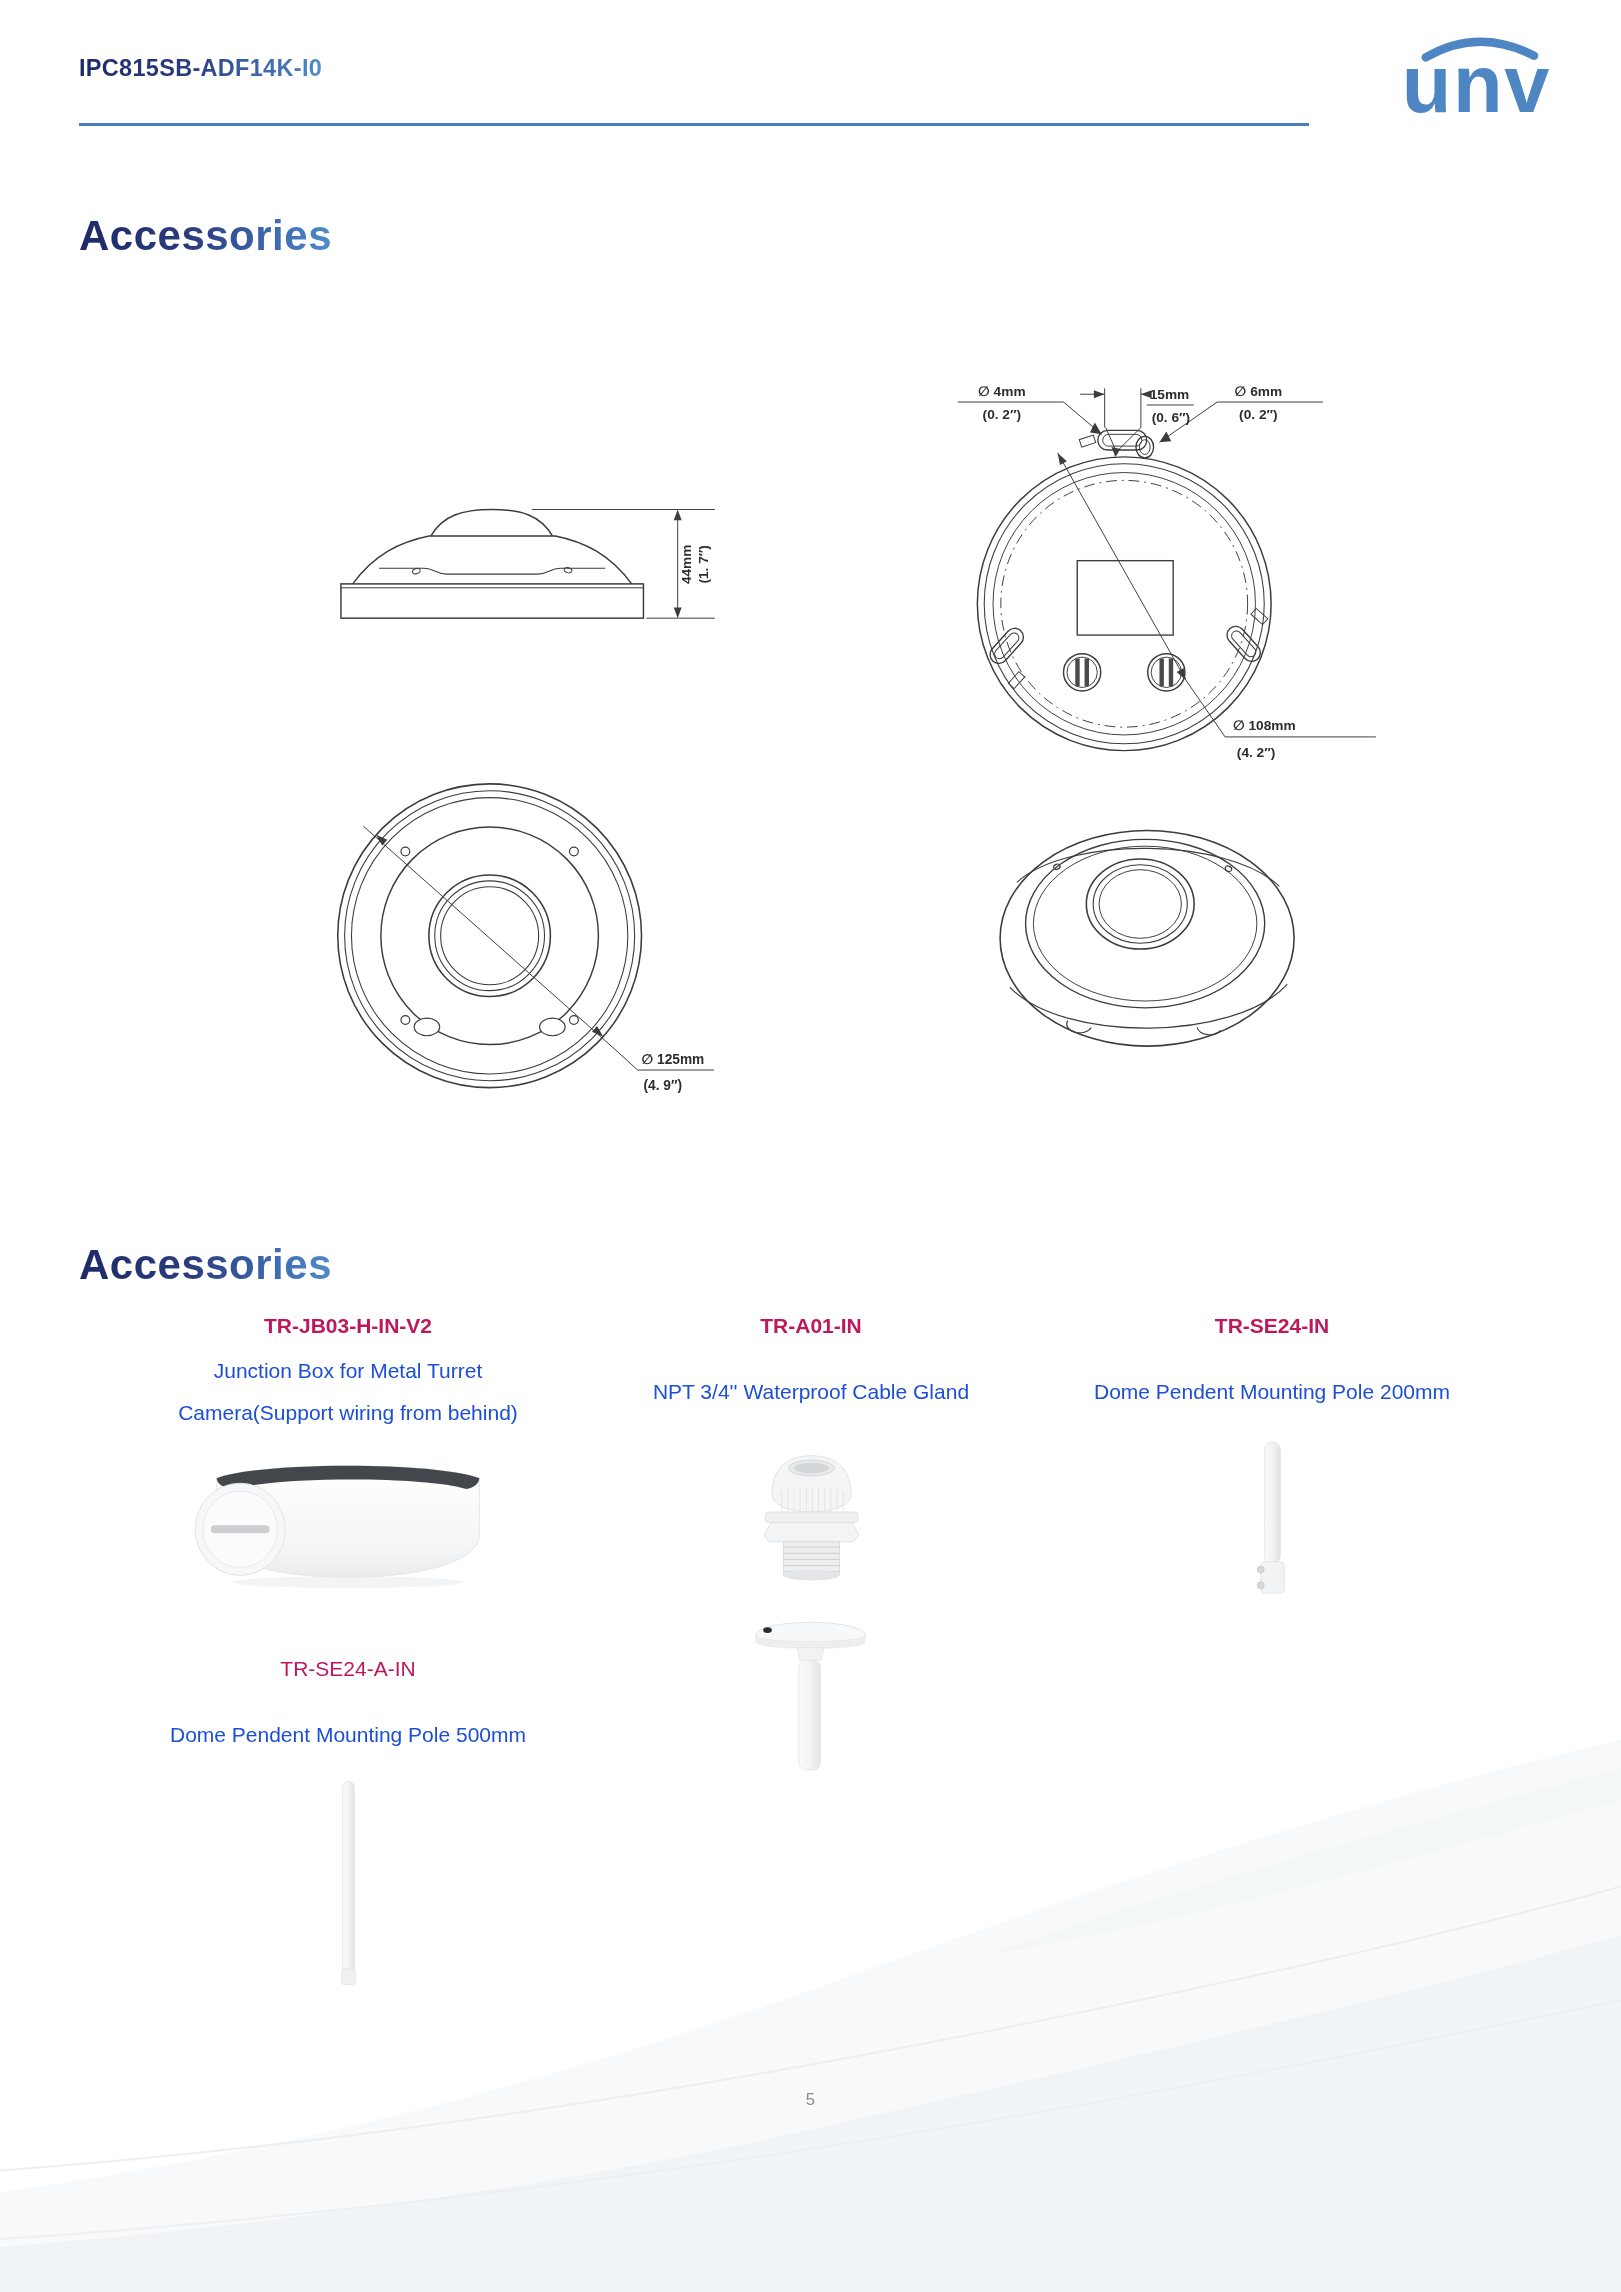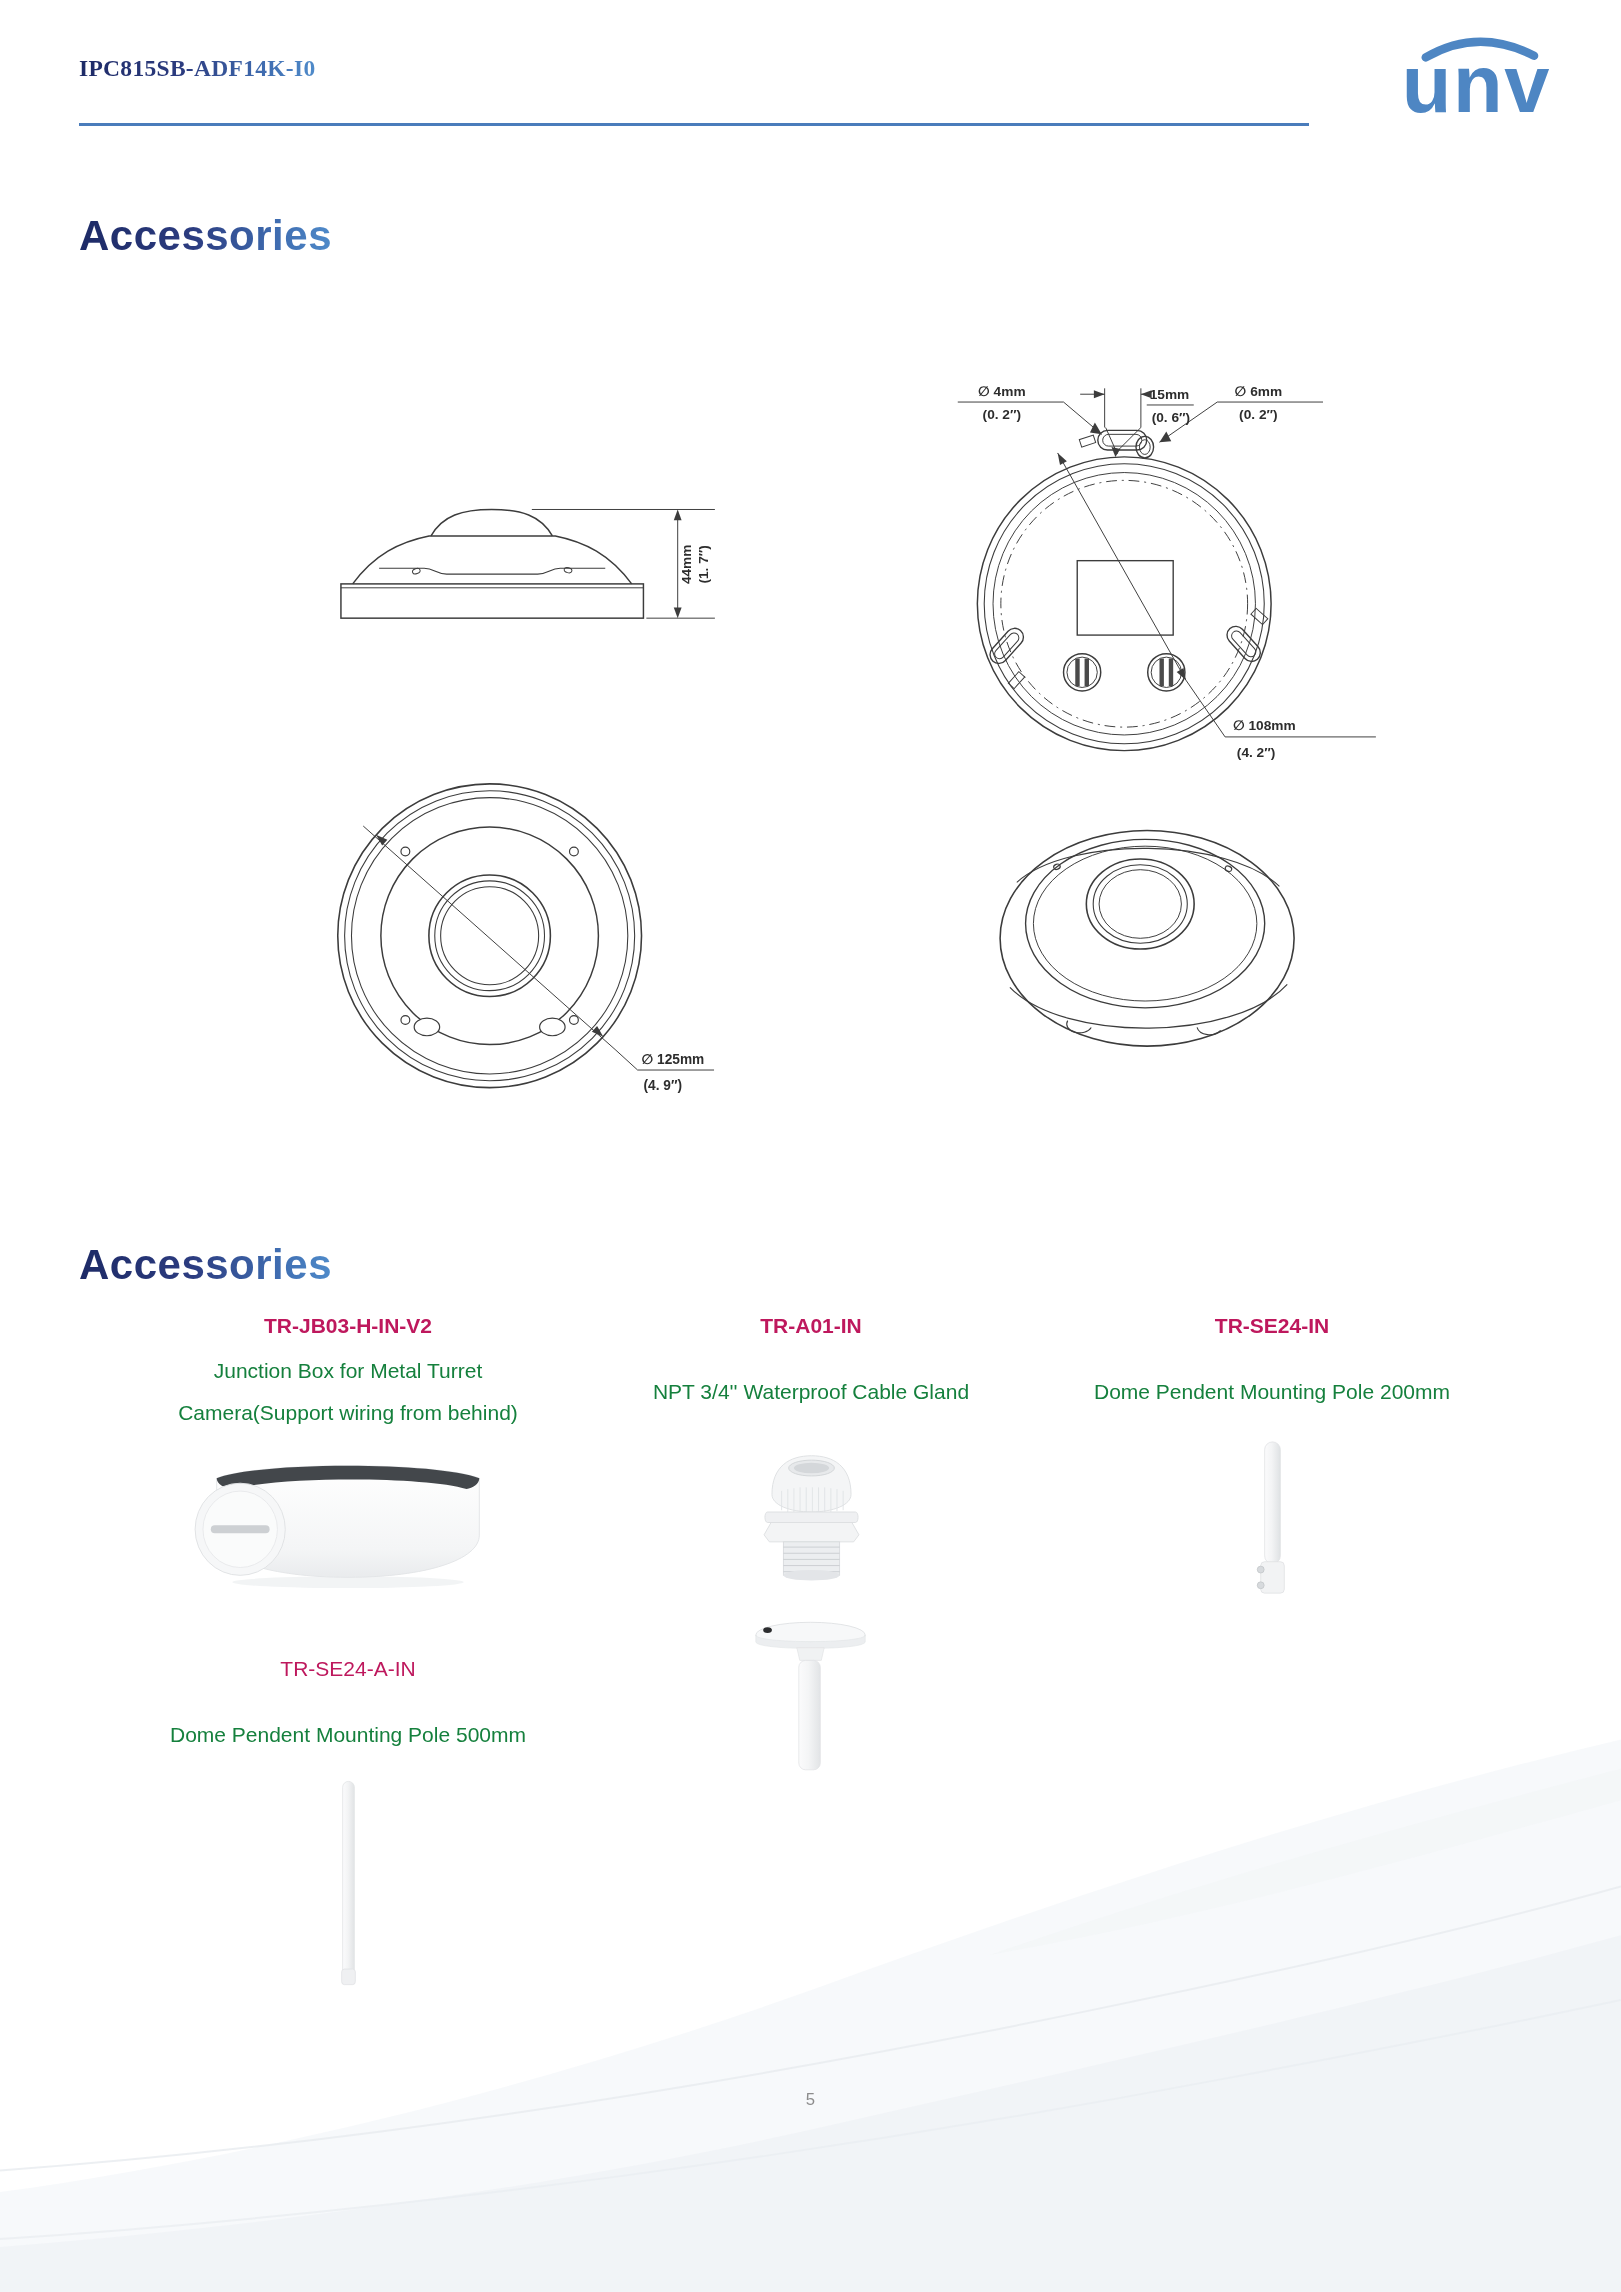--- a/index.html
+++ b/index.html
@@ -1,39 +1,39 @@
 <!DOCTYPE html>
 <html><head>
 <meta charset="utf-8">
 <style>
   html,body{margin:0;padding:0;background:#ffffff;}
   .page{position:relative;width:1621px;height:2293px;background:#ffffff;overflow:hidden;
         font-family:"Liberation Sans","DejaVu Sans",sans-serif;color:#1c1c1c;}
   
-  .model{position:absolute;left:79px;top:55px;font-size:23.5px;font-weight:700;letter-spacing:0.3px;color:#232e69;font-family:Liberation Serif, serif;}
+  .model{position:absolute;left:79px;top:55px;font-size:23.5px;font-weight:700;letter-spacing:0.3px;color:#232e69;}
   .grad-text{color:#232e69;}
   @supports (-webkit-background-clip:text){
     .grad-text{background:linear-gradient(90deg,#1d2a66 0%,#2c3c80 45%,#3f6cb0 78%,#4f8bca 100%);
                -webkit-background-clip:text;background-clip:text;-webkit-text-fill-color:transparent;}
   }
   .rule{position:absolute;left:79px;top:123px;width:1230px;height:2.9px;background:#4a7cbb;}
   .logo{position:absolute;left:1345px;top:27.4px;}
   
   .sec-title{position:absolute;left:79px;font-size:42px;font-weight:700;letter-spacing:0.5px;}
   .sec-title.dim{top:212px;}
   .sec-title.acc{top:1241px;}
   
   .drawing{position:absolute;}
   .dimtxt{font-family:"Liberation Sans","DejaVu Sans",sans-serif;font-size:14px;font-weight:700;fill:#2d2d2d;}
   
   .acc-card{position:absolute;width:490px;}
   .acc-title{font-size:21px;font-weight:700;color:#be185d;text-align:center;height:39px;line-height:29px;}
   .acc-card.regular .acc-title{font-weight:400;margin-top:39px;}
   .acc-desc{min-height:84px;display:flex;flex-direction:column;justify-content:center;
-            text-align:center;font-size:21px;color:#15803d;}
+            text-align:center;font-size:21px;color:#1d4ed8;}
   .acc-desc .line{line-height:42px;}
   .acc-img{height:169px;display:flex;align-items:center;justify-content:center;}
   .acc-img.tall{height:227px;align-items:flex-start;}
   
   .pagenum{position:absolute;left:0;right:0;top:2090px;text-align:center;font-size:16.7px;color:#8c8c8c;}
   .waves{position:absolute;left:0;top:1710px;width:1621px;height:582px;}
 </style>
 </head>
 <body>
 

